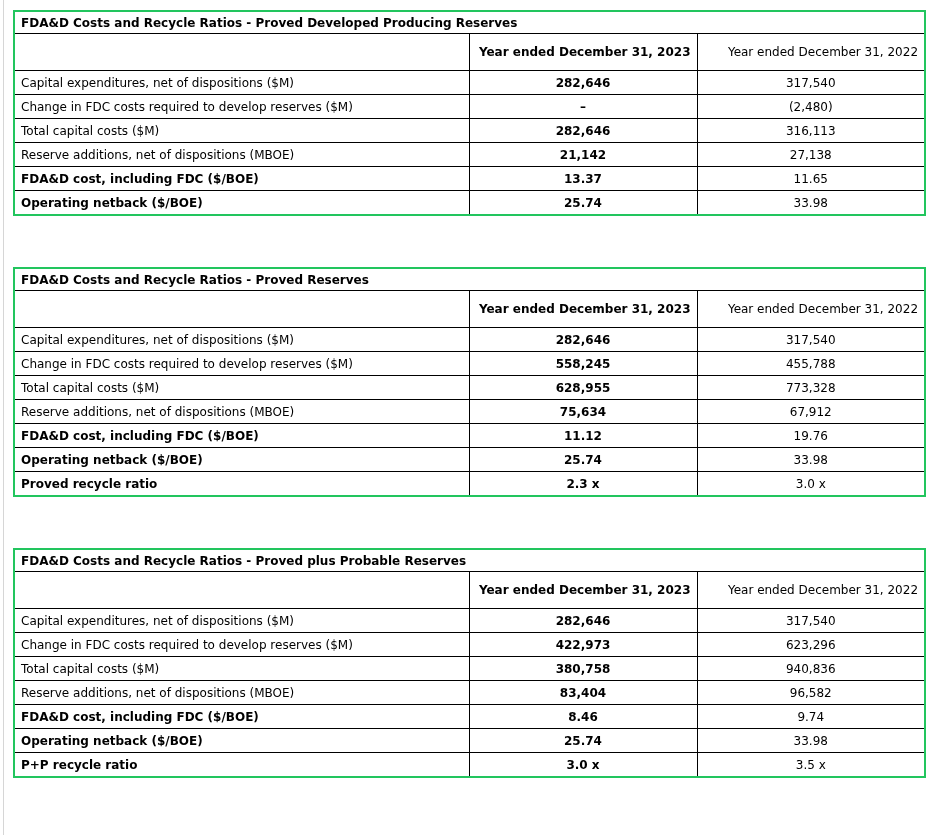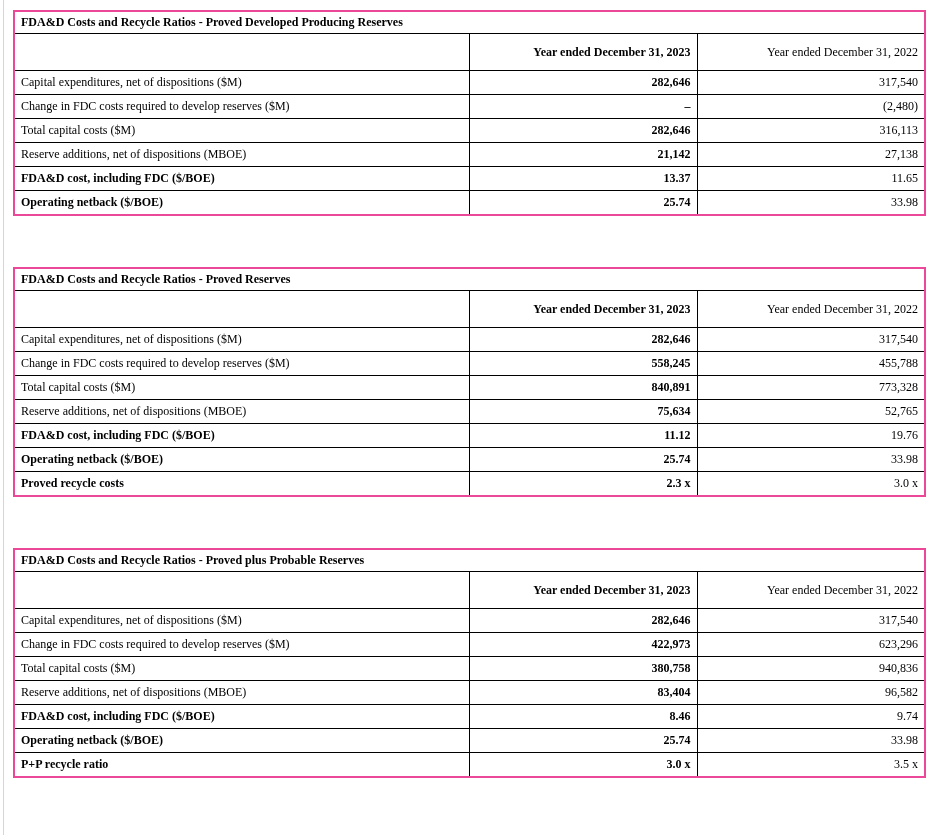--- a/index.html
+++ b/index.html
@@ -26,23 +26,22 @@
   }
   .content {
     position: absolute;
     left: 13px;
     top: 10px;
   }
   table.fin {
     border-collapse: collapse;
     table-layout: fixed;
     width: 911px;
-    border: 2px solid #ec4899;
+    border: 2px solid #22c55e;
     margin-bottom: 51px;
-    font-family: Liberation Serif, serif;
   }
   table.fin:last-child { margin-bottom: 16px; }
   table.fin td {
     border: 1px solid #000000;
     font-size: 12px;
     overflow: hidden;
     white-space: nowrap;
     vertical-align: middle;
     padding: 0 6px;
   }
@@ -54,21 +53,21 @@
   tr.header-row td {
     height: 36px;
   }
   td.hdr {
     text-align: right;
     white-space: pre-line;
     line-height: 1.35;
   }
   td.hdr.b { font-weight: bold; }
   tr.data-row td { height: 23px; }
-  td.num { text-align: right; }
+  td.num { text-align: center; }
   .b { font-weight: bold; }
 </style>
 </head>
 <body>
 
 <div class="page">
   <div class="left-rule"></div>
   <div class="content">
 
     <table class="fin">
@@ -143,40 +142,40 @@
         <td class="num b">282,646</td>
         <td class="num">317,540</td>
       </tr>
       <tr class="data-row">
         <td>Change in FDC costs required to develop reserves ($M)</td>
         <td class="num b">558,245</td>
         <td class="num">455,788</td>
       </tr>
       <tr class="data-row">
         <td>Total capital costs ($M)</td>
-        <td class="num b">840,891</td>
+        <td class="num b">628,955</td>
         <td class="num">773,328</td>
       </tr>
       <tr class="data-row">
         <td>Reserve additions, net of dispositions (MBOE)</td>
         <td class="num b">75,634</td>
-        <td class="num">52,765</td>
+        <td class="num">67,912</td>
       </tr>
       <tr class="data-row">
         <td class="b">FDA&amp;D cost, including FDC ($/BOE)</td>
         <td class="num b">11.12</td>
         <td class="num">19.76</td>
       </tr>
       <tr class="data-row">
         <td class="b">Operating netback ($/BOE)</td>
         <td class="num b">25.74</td>
         <td class="num">33.98</td>
       </tr>
       <tr class="data-row">
-        <td class="b">Proved recycle costs</td>
+        <td class="b">Proved recycle ratio</td>
         <td class="num b">2.3 x</td>
         <td class="num">3.0 x</td>
       </tr>
     </tbody>
       </table>
 
     <table class="fin">
       <colgroup>
           <col style="width:455px">
           <col style="width:228px">

